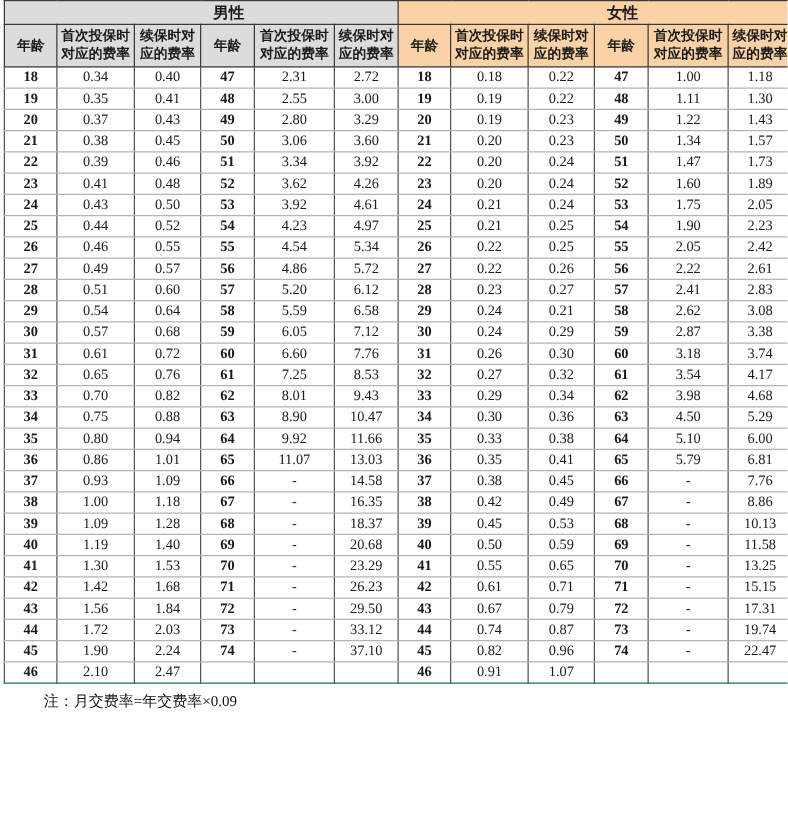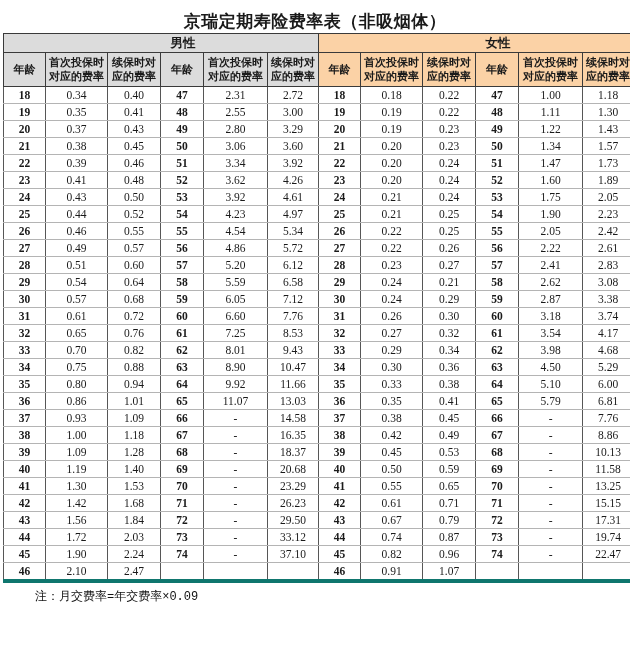--- a/index.html
+++ b/index.html
@@ -49,33 +49,32 @@
     line-height: 16px;
     text-align: center;
     vertical-align: middle;
     border-left: 1px solid #565656;
     border-right: 1px solid #565656;
     border-top: 1px solid #b4b4b4;
     border-bottom: 1px solid #b4b4b4;
     white-space: nowrap;
     overflow: hidden;
   }
-  tbody tr:last-child td { border-bottom: 4px solid #0f766e; }
+  tbody tr:last-child td { border-bottom: 1px solid #0f766e; }
   tbody td.age { font-weight: bold; }
 
-  .note { font-size: 12px; line-height: 15px; color: #111; font-family: Liberation Mono, monospace; }
+  .note { font-size: 12px; line-height: 15px; color: #111; }
   .n1 { margin: 7px 0 0 35px; }
   .n2 { margin: 4px 0 0 27px; }
 </style>
 </head>
 <body>
 
 <div class="page">
 
-  <div class="title">京瑞定期寿险费率表（非吸烟体）</div>
 
 
   <table class="rate-table">
     <colgroup>
       <col style="width:42px">
         <col style="width:62px">
         <col style="width:53px">
       <col style="width:43px">
         <col style="width:64px">
         <col style="width:51px">

